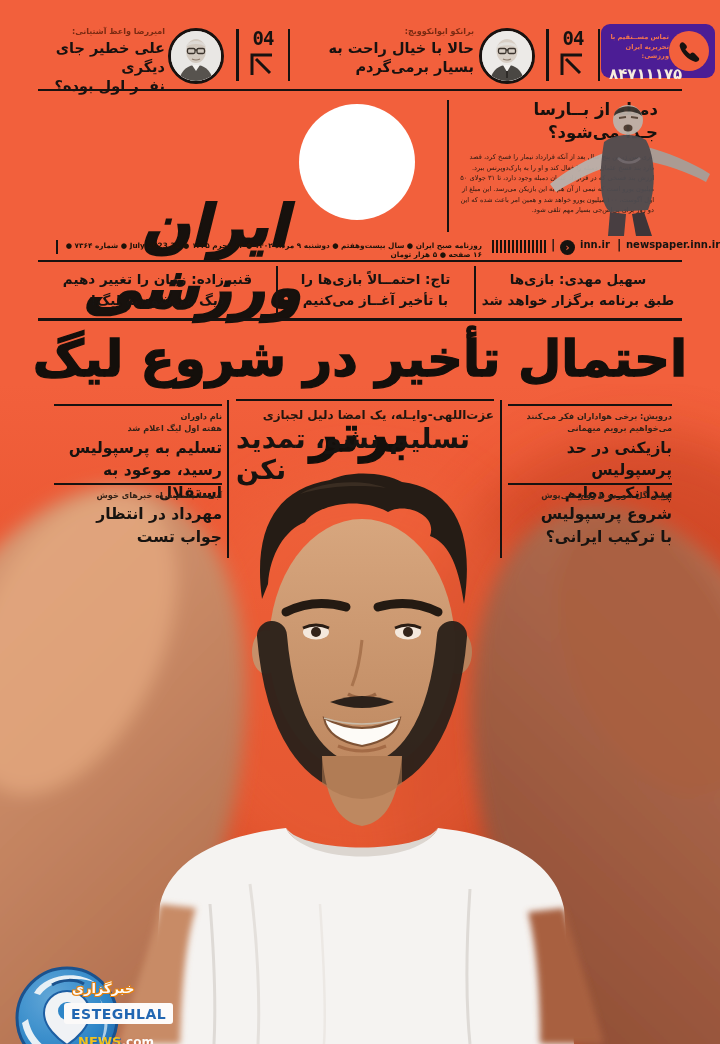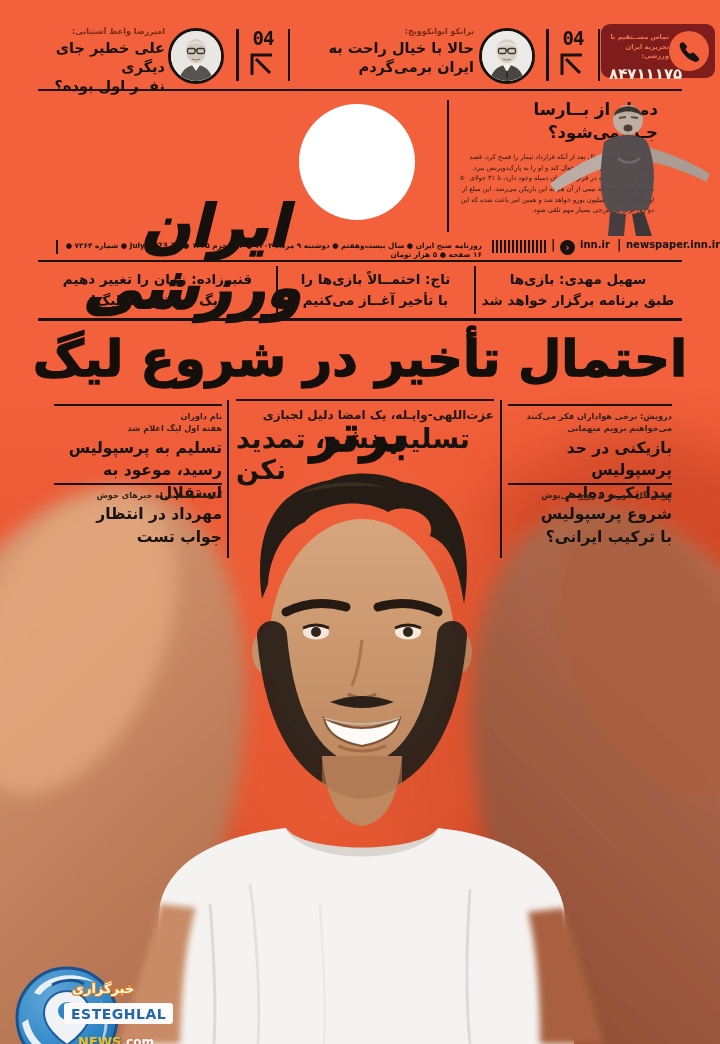--- a/index.html
+++ b/index.html
@@ -15,21 +15,21 @@
   .tb-head{font-size:14.5px;font-weight:800;line-height:1.3;color:#181210;}
   .portrait{position:absolute;width:56px;height:56px;border-radius:50%;
             border:3px solid #181210;background:#E9E7E4;overflow:hidden;box-sizing:border-box;}
   .pageunit{position:absolute;width:54px;height:56px;}
   .pu-bar{position:absolute;top:2px;width:2.5px;height:52px;background:#181210;}
   .pu-num{position:absolute;top:0;left:0;right:0;text-align:center;
           font-family:"DejaVu Sans Mono","Liberation Mono",monospace;
           font-weight:800;font-size:19px;letter-spacing:-1px;color:#181210;}
   .pu-arrow{position:absolute;left:12px;top:24px;}
   .phone-box{position:absolute;left:601px;top:24px;width:114px;height:54px;
-             background:#7f1d1d;border-radius:9px;}
+             background:#4c1d95;border-radius:9px;}
   .phone-circle{position:absolute;right:6px;top:7px;width:40px;height:40px;border-radius:50%;
                 background:#F2603C;display:flex;align-items:center;justify-content:center;}
   .phone-text{position:absolute;left:8px;top:9px;width:60px;text-align:right;direction:rtl;}
   .phone-text .l{font-size:6.6px;line-height:1.45;color:#F2744F;font-weight:600;}
   .phone-num{font-size:15px;font-weight:800;color:#F6EDDE;margin-top:3px;letter-spacing:.5px;direction:ltr;}
 
   
   .logo-line{position:absolute;font-weight:800;color:#17110D;transform:skewX(-14deg);
              -webkit-text-stroke:2px #17110D;letter-spacing:-2px;}
   .logo1{font-size:58px;left:58px;top:96px;}
@@ -205,21 +205,21 @@
     <div class="pu-num">04</div>
     <svg class="pu-arrow" width="26" height="26" viewBox="0 0 26 26">
       <path d="M4,24 L4,4 L24,4" stroke="#181210" stroke-width="3" fill="none"></path>
       <path d="M8,8 L22,22" stroke="#181210" stroke-width="3" fill="none"></path>
     </svg>
   </div>
 
   <div class="story-block content" style="left:322px;top:27px;width:152px;">
     <div class="kicker-sm">برانکو ایوانکوویچ:</div>
     <div class="tb-head">حالا با خیال راحت به</div>
-    <div class="tb-head">ایران برمی‌گردم</div>
+    <div class="tb-head">بسیار برمی‌گردم</div>
   </div>
 
   <div class="portrait content" style="left:479px;top:28px;">
     <svg viewBox="0 0 50 50" width="50" height="50">
       <rect width="50" height="50" fill="#ECEAE7"></rect>
       <path d="M8,50 C10,38 18,34 25,34 C32,34 40,38 42,50 Z" fill="#4A4743"></path>
       <path d="M21,34 L25,41 L29,34 Z" fill="#F4F2EF"></path>
       <path d="M24,40 L26,40 L26,47 L24,47 Z" fill="#2E2B28"></path>
       <ellipse cx="25" cy="20" rx="10.5" ry="12" fill="#D8CFC5"></ellipse>
       <path d="M14,18 C14,9 36,9 36,18 C31,13 19,13 14,18 Z" fill="#E4E1DC"></path>

